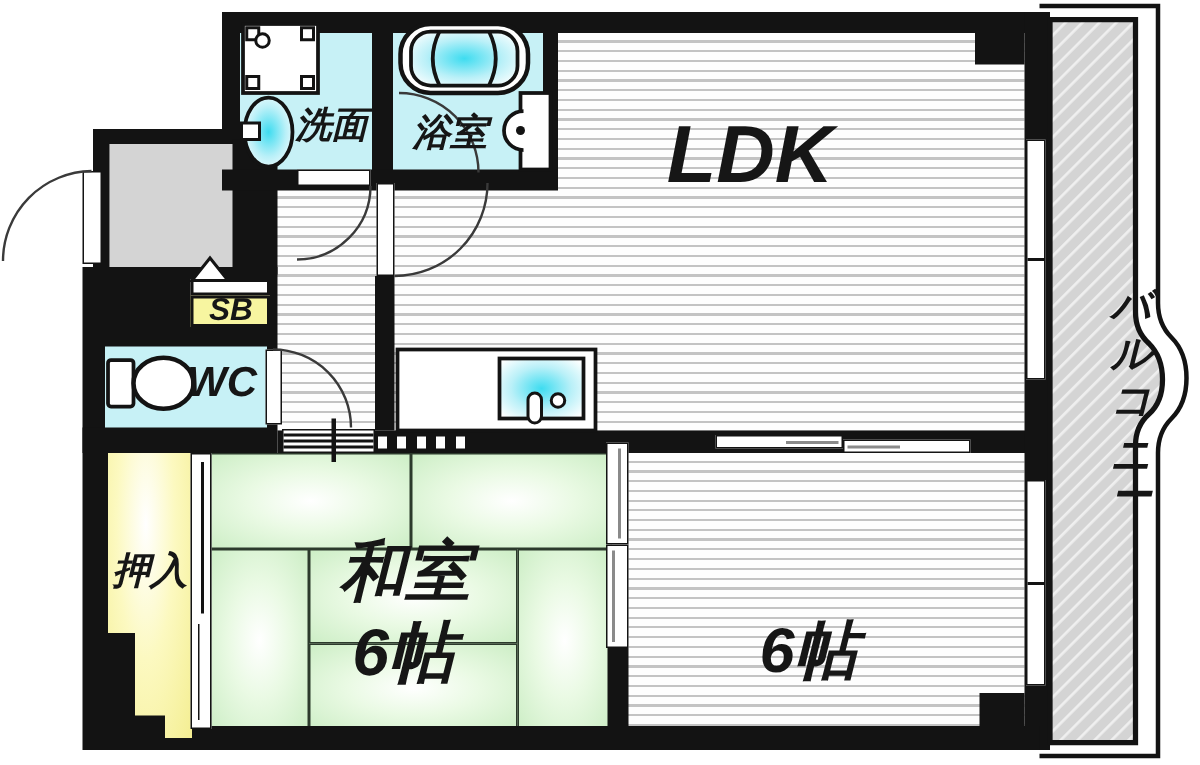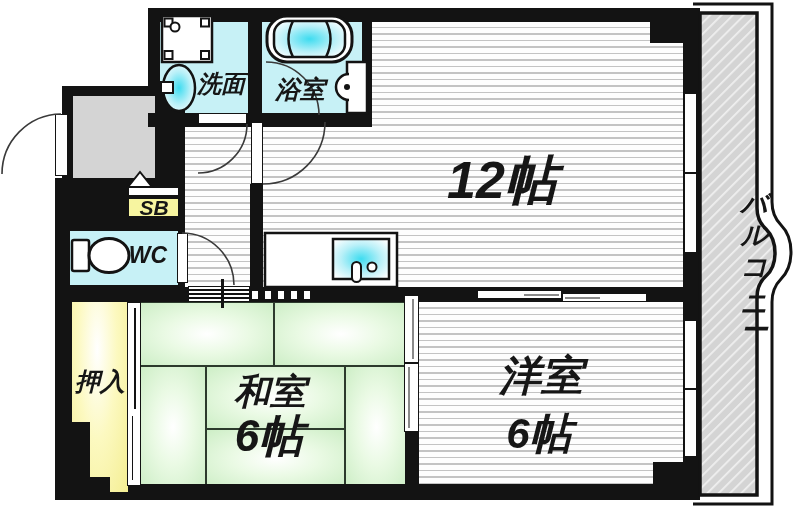--- a/index.html
+++ b/index.html
@@ -177,29 +177,28 @@
     <g>
       <rect x="265" y="233" width="132" height="54" fill="#ffffff" stroke="#131313" stroke-width="2.5"></rect>
       <rect x="333" y="239" width="56" height="40" fill="url(#aqua)" stroke="#131313" stroke-width="2.5"></rect>
       <rect x="352" y="262" width="9" height="20" rx="4.5" fill="#ffffff" stroke="#131313" stroke-width="2"></rect>
       <circle cx="372" cy="267" r="4.5" fill="#ffffff" stroke="#131313" stroke-width="2"></circle>
     </g>
 
     <path d="M 128 187 L 152 187 L 140 172 Z" fill="#ffffff" stroke="#131313" stroke-width="2"></path>
   </svg>
 
-  <div class="label" style="left:502px;top:180px;font-size:52px;">12帖</div>
-
-  <div class="label" style="left:270px;top:392px;font-size:36px;font-style:italic;">和室</div>
+  <div class="label" style="left:500px;top:103px;font-size:54px;">LDK</div>
+
+  <div class="label" style="left:270px;top:382px;font-size:44px;font-style:italic;">和室</div>
   <div class="label" style="left:269px;top:436px;font-size:44px;">6帖</div>
 
-  <div class="label" style="left:541px;top:376px;font-size:42px;">洋室</div>
   <div class="label" style="left:539px;top:434px;font-size:42px;">6帖</div>
 
   <div class="vlabel" style="left:740px;top:172px;font-size:27px;">バルコニー</div>
 
   <div class="label" style="left:221px;top:84px;font-size:24px;">洗面</div>
   <div class="label" style="left:300px;top:89px;font-size:25px;font-family:Liberation Serif, serif;">浴室</div>
-  <div class="label" style="left:148px;top:255px;font-size:23px;">WC</div>
+  <div class="label" style="left:148px;top:255px;font-size:28px;">WC</div>
   <div class="label" style="left:154px;top:207px;font-size:21px;">SB</div>
   <div class="label" style="left:100px;top:381px;font-size:25px;">押入</div>
 
 </div>
 
 </body></html>

